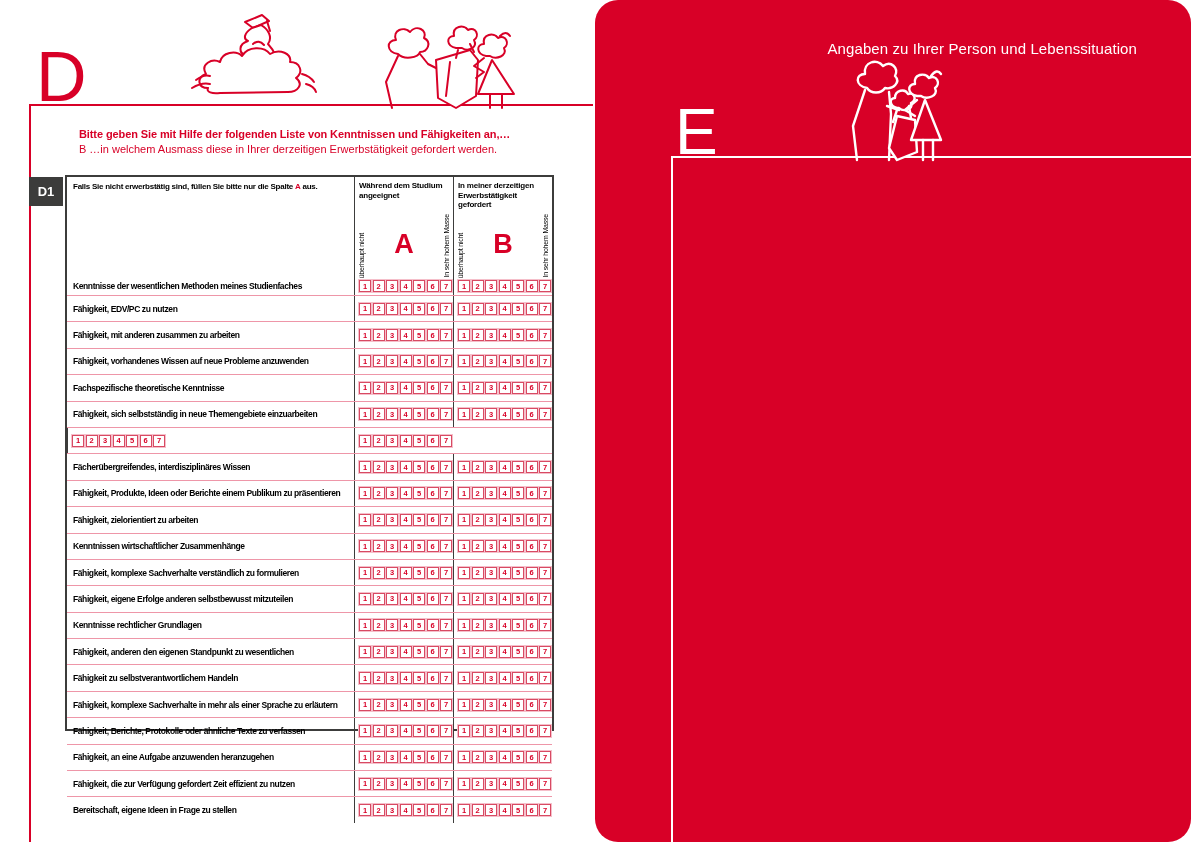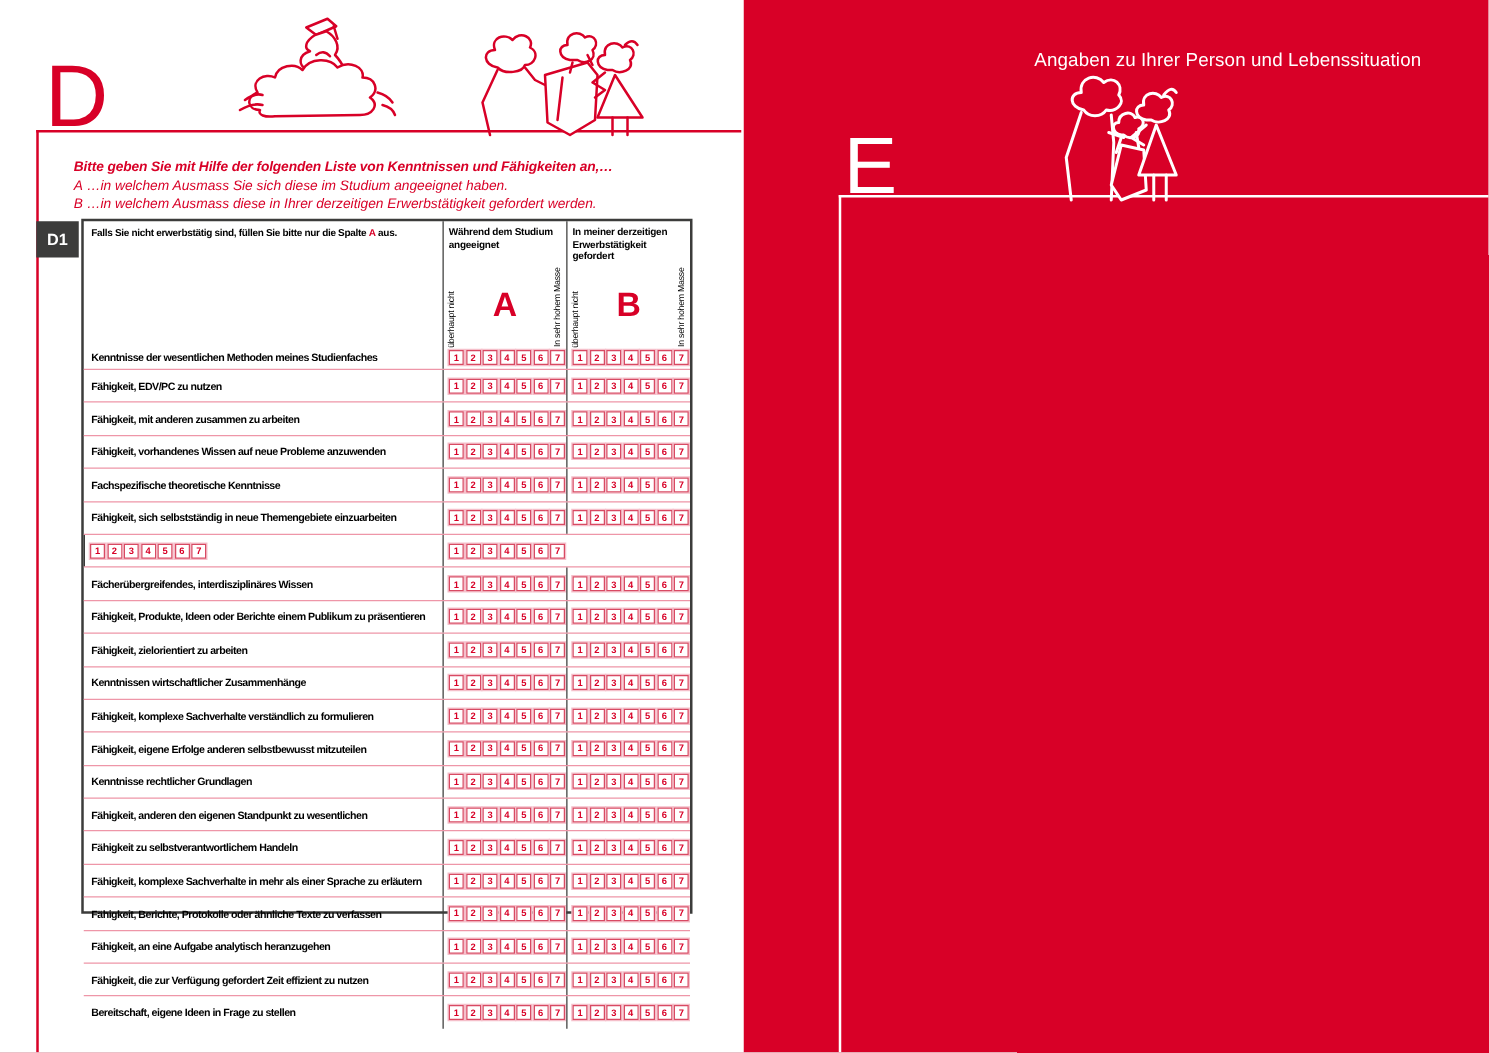--- a/index.html
+++ b/index.html
@@ -9,21 +9,21 @@
   }
   
   .hline-left { position:absolute; left:29px; top:104px; width:564px; height:2px; background:#D80027; }
   .vline-left { position:absolute; left:29px; top:104px; width:2px; height:738px; background:#D80027; }
   .letter-d { position:absolute; left:36px; top:42px; font-size:70px; line-height:1; color:#D80027; font-weight:400; }
   .illu-left { position:absolute; left:140px; top:0; }
   .illu-left path, .illu-left polygon { stroke:#D80027; stroke-width:2; fill:#ffffff; stroke-linejoin:round; stroke-linecap:round; }
   .illu-left .nofill { fill:none; }
 
   
-  .intro { position:absolute; left:59px; top:128px; width:515px; color:#D80027;font-style:italic; }
+  .intro { position:absolute; left:79px; top:128px; width:515px; color:#D80027; }
   .intro-title { font-size:11px; font-weight:700; letter-spacing:-0.1px; margin-bottom:3px; white-space:nowrap; }
   .intro-line { font-size:11px; line-height:13.5px; white-space:nowrap; }
   .intro-line .pfx { margin-right:3px; }
 
   
   .qtab { position:absolute; left:29px; top:177px; width:34px; height:29px; background:#3C3C3B; color:#fff;
           font-size:13px; font-weight:700; display:flex; align-items:center; justify-content:center; }
 
   
   .qtable { position:absolute; left:65px; top:175px; width:489px; height:556px;
@@ -44,21 +44,21 @@
   .h-boxes { position:absolute; bottom:3px; left:4px; }
   .boxes { display:flex; gap:1.5px; align-items:center; }
   .box { width:12px; height:12px; box-sizing:border-box; border:1px solid #d84a63; box-shadow:0 0 0 1px #f5bfca;
          background:#fff; color:#D80027; font-size:7.5px; font-weight:700;
          display:flex; align-items:center; justify-content:center; }
   .cell-item { padding:0 2px 0 6px; display:flex; align-items:center; font-size:8.5px; letter-spacing:-0.4px;
                font-weight:600; color:#000; white-space:nowrap; overflow:hidden; }
   .cell-scale { display:flex; align-items:center; padding-left:4px; }
 
   
-  .red-page { position:absolute; left:595px; top:0; width:596px; height:842px; background:#D80027; }
+  .red-page { position:absolute; left:595px; top:0; width:596px; height:842px; background:#D80027;border-radius:23px; }
   .rp-title { position:absolute; top:40px; right:54px; color:#fff; font-size:15px; letter-spacing:0.1px; }
   .letter-e { position:absolute; left:80px; top:100px; font-size:64px; line-height:1; color:#fff; font-weight:400; }
   .rp-hline { position:absolute; left:76px; top:156px; width:520px; height:2px; background:#fff; }
   .rp-vline { position:absolute; left:76px; top:156px; width:2px; height:686px; background:#fff; }
   .illu-right { position:absolute; left:250px; top:52px; }
   .illu-right path { stroke:#ffffff; stroke-width:2.4; fill:#D80027; stroke-linejoin:round; stroke-linecap:round; }
   .illu-right .nofill { fill:none; }
 </style>
 </head>
 <body>
@@ -92,21 +92,20 @@
       <path d="M346,56 C336,54 336,44 344,44 C342,34 354,32 358,38 C366,34 370,44 364,48 C368,56 356,60 350,56 Z"></path>
       <path class="nofill" d="M360,36 q6,-6 10,0"></path>
       <path class="nofill" d="M344,58 L334,66 L344,72 L336,78"></path>
       <path d="M352,60 L338,94 L374,94 Z"></path>
       <path class="nofill" d="M350,94 L350,108 M362,94 L362,108"></path>
     </g>
   </svg>
 
   <div class="intro">
     <div class="intro-title">Bitte geben Sie mit Hilfe der folgenden Liste von Kenntnissen und Fähigkeiten an,…</div>
-    <div class="intro-line"><span class="pfx">A</span><span>…in welchem Ausmass Sie sich diese im Studium angeeignet haben.</span></div>
     <div class="intro-line"><span class="pfx">B</span><span>…in welchem Ausmass diese in Ihrer derzeitigen Erwerbstätigkeit gefordert werden.</span></div>
   </div>
 
   <div class="qtab">D1</div>
 
   <div class="qtable">
     <div class="thead">
       <div class="h-item">
         <div class="h-note">
           <span>Falls Sie nicht erwerbstätig sind, füllen Sie bitte nur die Spalte </span><span class="hl">A</span><span> aus.</span>
@@ -512,21 +511,21 @@
             <span class="box">2</span>
             <span class="box">3</span>
             <span class="box">4</span>
             <span class="box">5</span>
             <span class="box">6</span>
             <span class="box">7</span>
     </div>
   </div>
 
   <div class="trow">
-    <div class="cell-item">Fähigkeit, an eine Aufgabe analytisch heranzugehen</div>
+    <div class="cell-item">Fähigkeit, an eine Aufgabe anzuwenden heranzugehen</div>
     <div class="cell-scale col-a boxes">
       <span class="box">1</span>
             <span class="box">2</span>
             <span class="box">3</span>
             <span class="box">4</span>
             <span class="box">5</span>
             <span class="box">6</span>
             <span class="box">7</span>
     </div>
     <div class="cell-scale col-b boxes">

